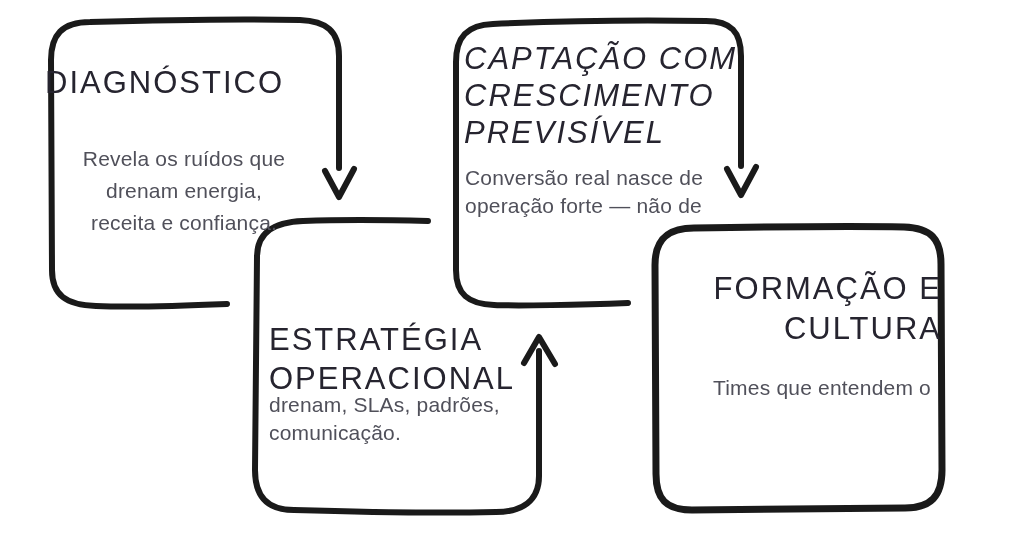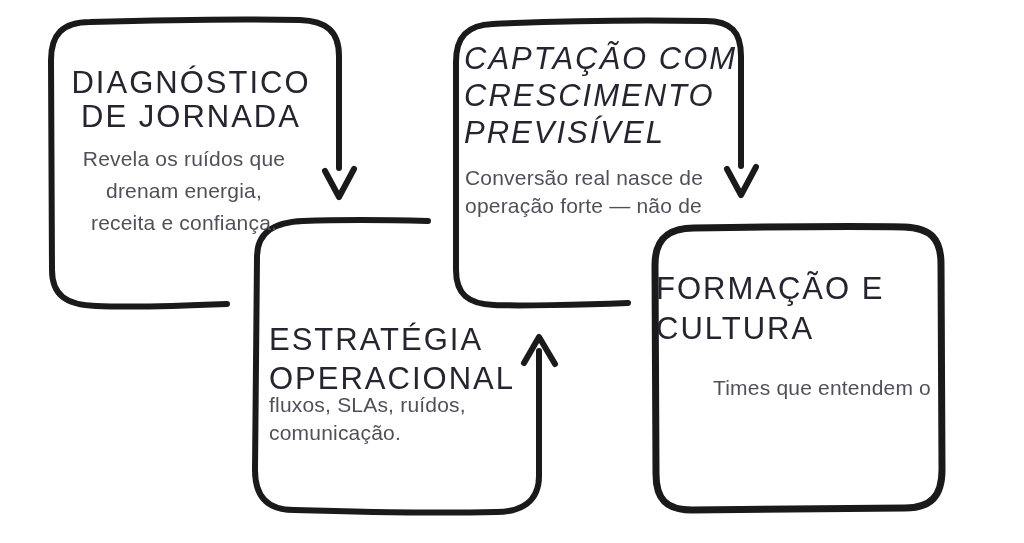--- a/index.html
+++ b/index.html
@@ -32,30 +32,30 @@
     font-size:31px;
     letter-spacing:2px;
   }
   .bodytext{
     color:var(--body);
     font-size:21px;
     letter-spacing:0.2px;
   }
   .line{display:block;white-space:nowrap;}
   
-  .title-1{left:45px;top:66px;width:292px;line-height:34px;text-align:center;}
+  .title-1{left:45px;top:66px;width:292px;line-height:34px;text-align:left;}
   .body-1{left:64px;top:143px;width:240px;line-height:32px;text-align:center;}
   
   .title-2{left:464px;top:40px;width:290px;line-height:37px;font-style:italic;}
   .body-2{left:465px;top:164px;width:280px;line-height:28px;}
   
   .title-3{left:269px;top:320px;width:280px;line-height:39px;}
   .body-3{left:269px;top:391px;width:270px;line-height:28px;}
   
-  .title-4{left:656px;top:269px;width:286px;line-height:40px;text-align:left;}
+  .title-4{left:656px;top:269px;width:286px;line-height:40px;text-align:right;}
   .body-4{left:681px;top:373px;width:250px;line-height:29px;text-align:right;}
 </style>
 </head>
 <body>
 
 <div class="stage">
 
   <svg class="artwork" viewBox="0 0 1024 543" aria-hidden="true">
 
     <path d="M 227 304 C 180 306, 120 307, 96 306 C 66 305, 52 295, 52 270 L 51 60 C 51 35, 62 22, 90 22 C 160 20, 250 19, 300 20 C 326 21, 339 31, 339 56 L 339 168"></path>
@@ -66,21 +66,20 @@
 
     <path d="M 428 221 C 390 220, 330 220, 303 221 C 276 222, 257 231, 257 257 L 255 470 C 255 496, 267 510, 294 510 C 360 512, 450 513, 496 512 C 522 512, 539 501, 539 476 L 539 351"></path>
     <path d="M 524 363 L 539 337 L 555 364"></path>
 
     <path class="thick" d="M 694 228 C 760 227, 850 226, 904 227 C 931 228, 941 239, 941 264 L 942 470 C 942 496, 931 508, 905 508 L 692 510 C 666 510, 656 499, 656 474 L 655 265 C 655 239, 668 228, 694 228 Z"></path>
   </svg>
 
   <section>
     <h2 class="title title-1">
       <span class="line">DIAGNÓSTICO</span>
-      <span class="line">DE JORNADA</span>
     </h2>
     <p class="bodytext body-1">
       <span class="line">Revela os ruídos que</span>
       <span class="line">drenam energia,</span>
       <span class="line">receita e confiança.</span>
     </p>
   </section>
 
   <section>
     <h2 class="title title-2">
@@ -93,21 +92,21 @@
       <span class="line">operação forte — não de</span>
     </p>
   </section>
 
   <section>
     <h2 class="title title-3">
       <span class="line">ESTRATÉGIA</span>
       <span class="line">OPERACIONAL</span>
     </h2>
     <p class="bodytext body-3">
-      <span class="line">fluxos, SLAs, ruídos,</span>
+      <span class="line">drenam, SLAs, padrões,</span>
       <span class="line">comunicação.</span>
     </p>
   </section>
 
   <section>
     <h2 class="title title-4">
       <span class="line">FORMAÇÃO E</span>
       <span class="line">CULTURA</span>
     </h2>
     <p class="bodytext body-4">

